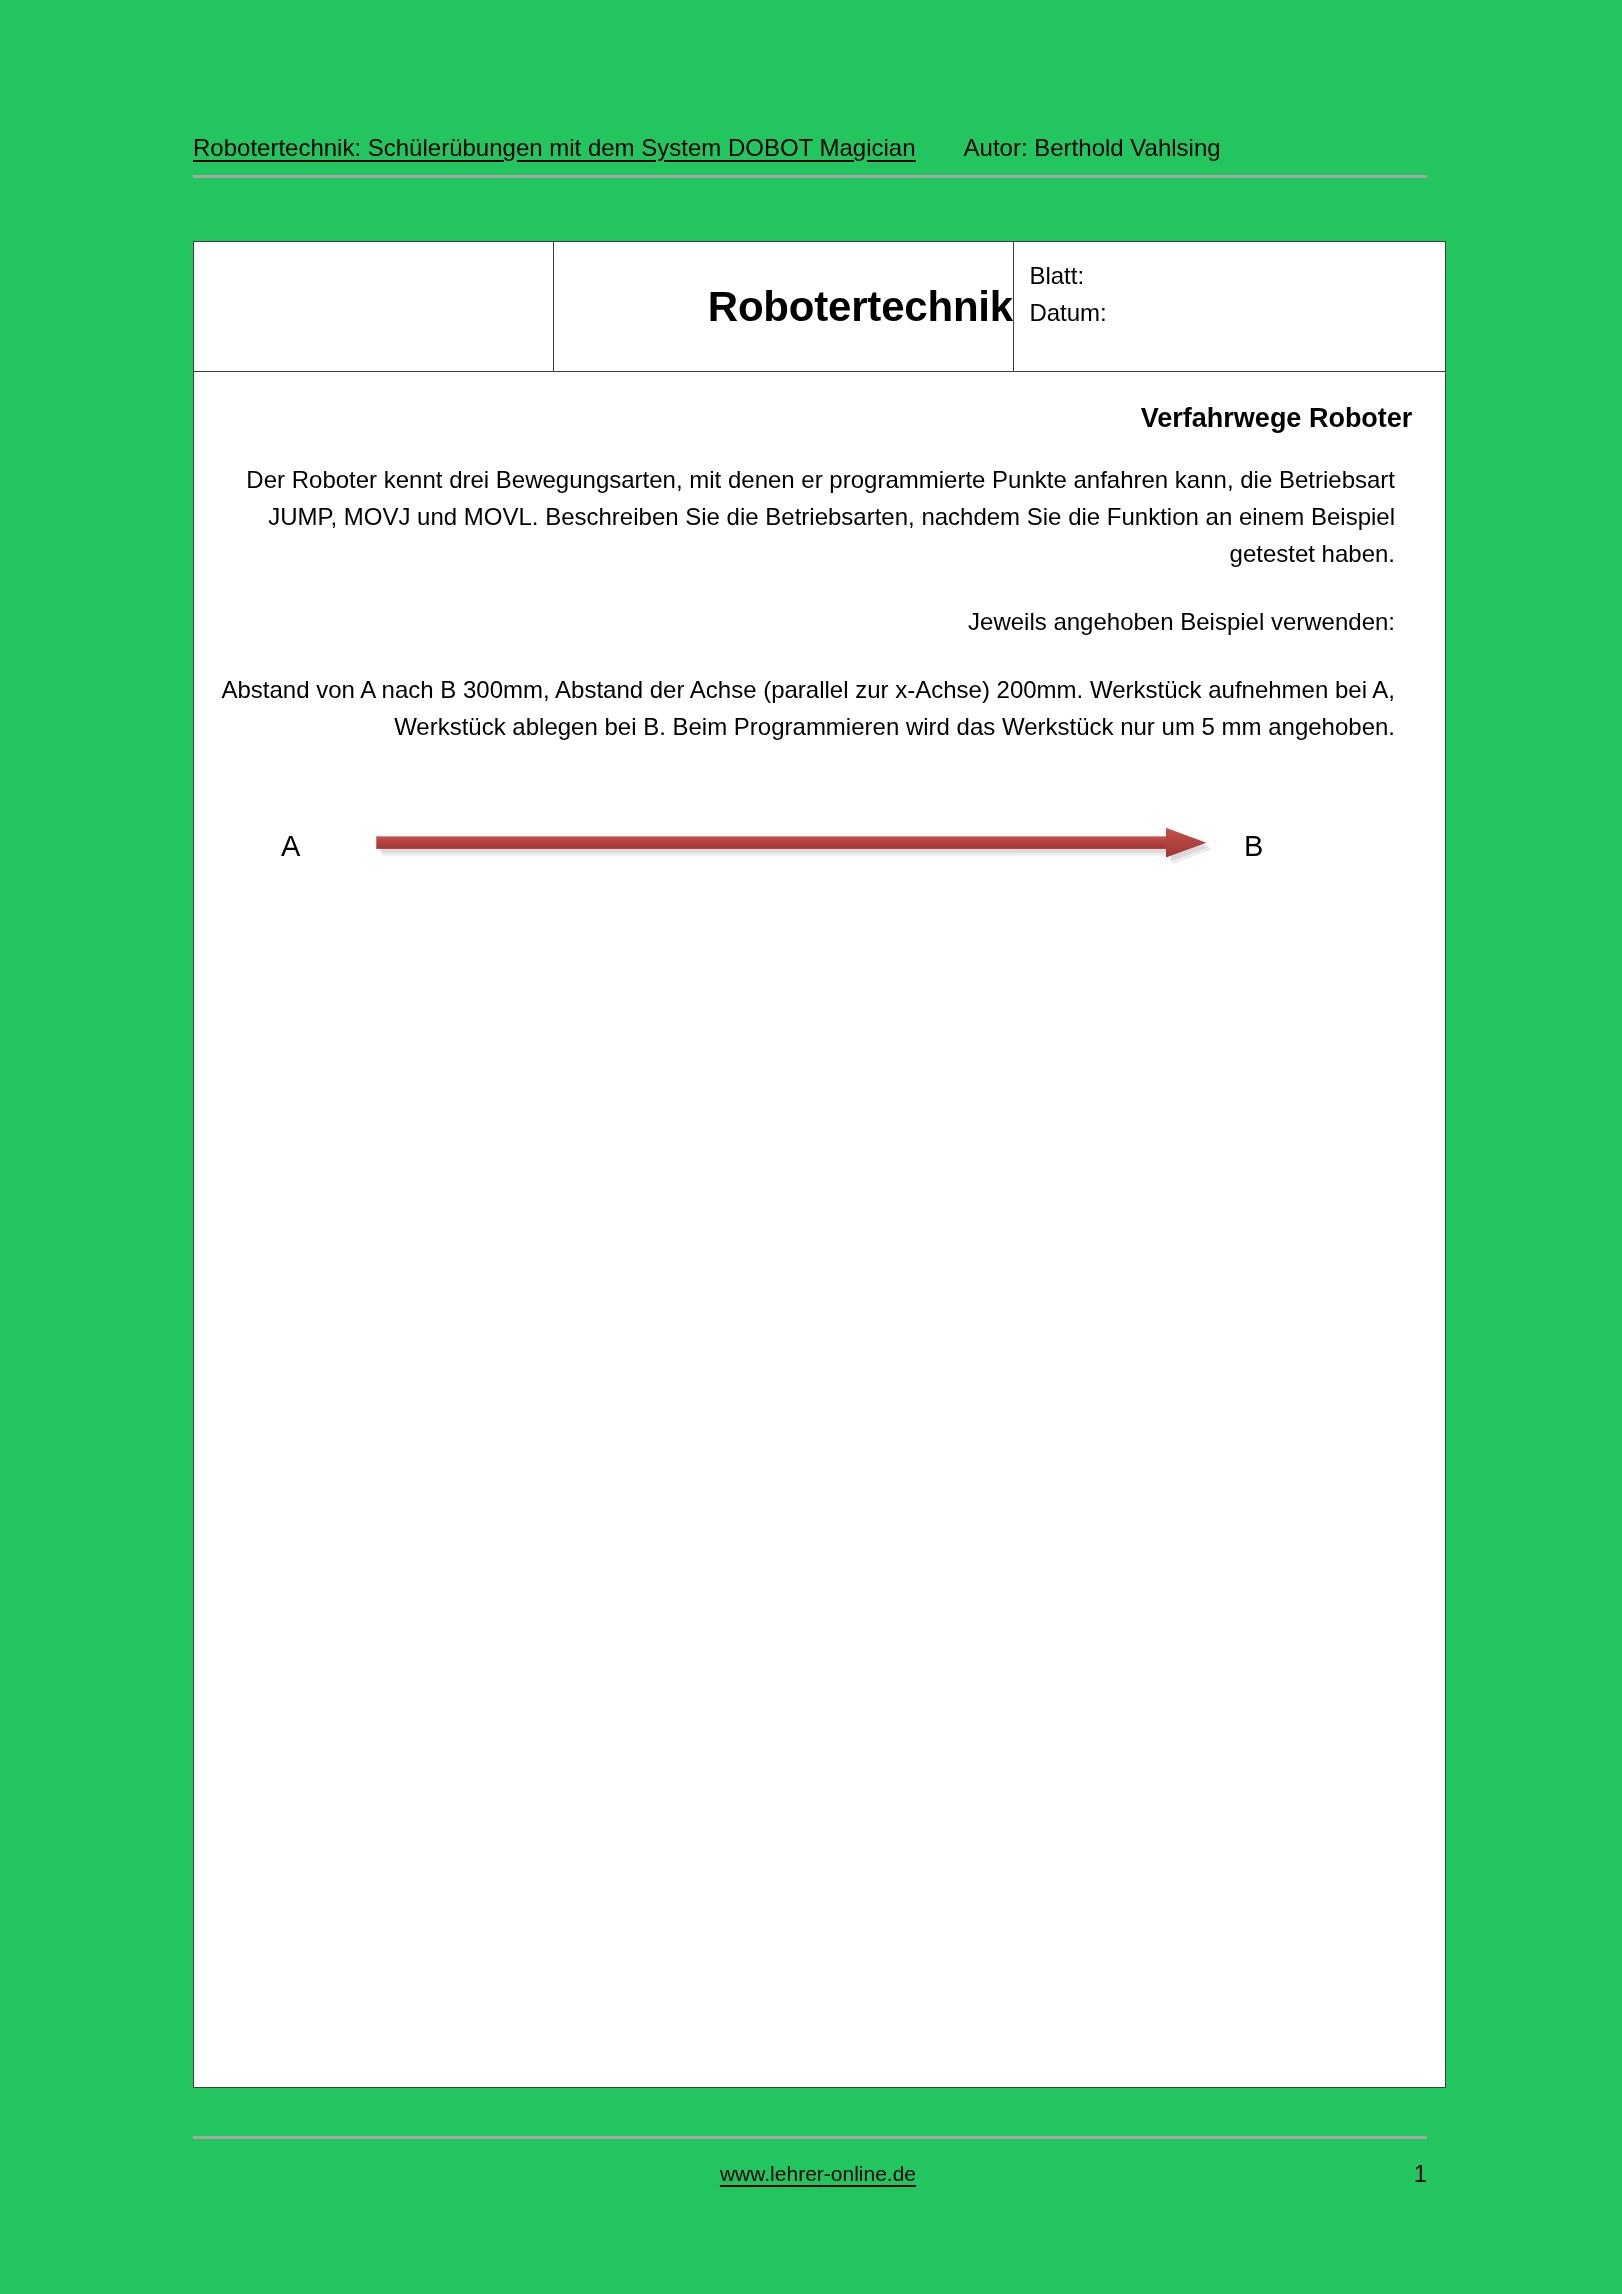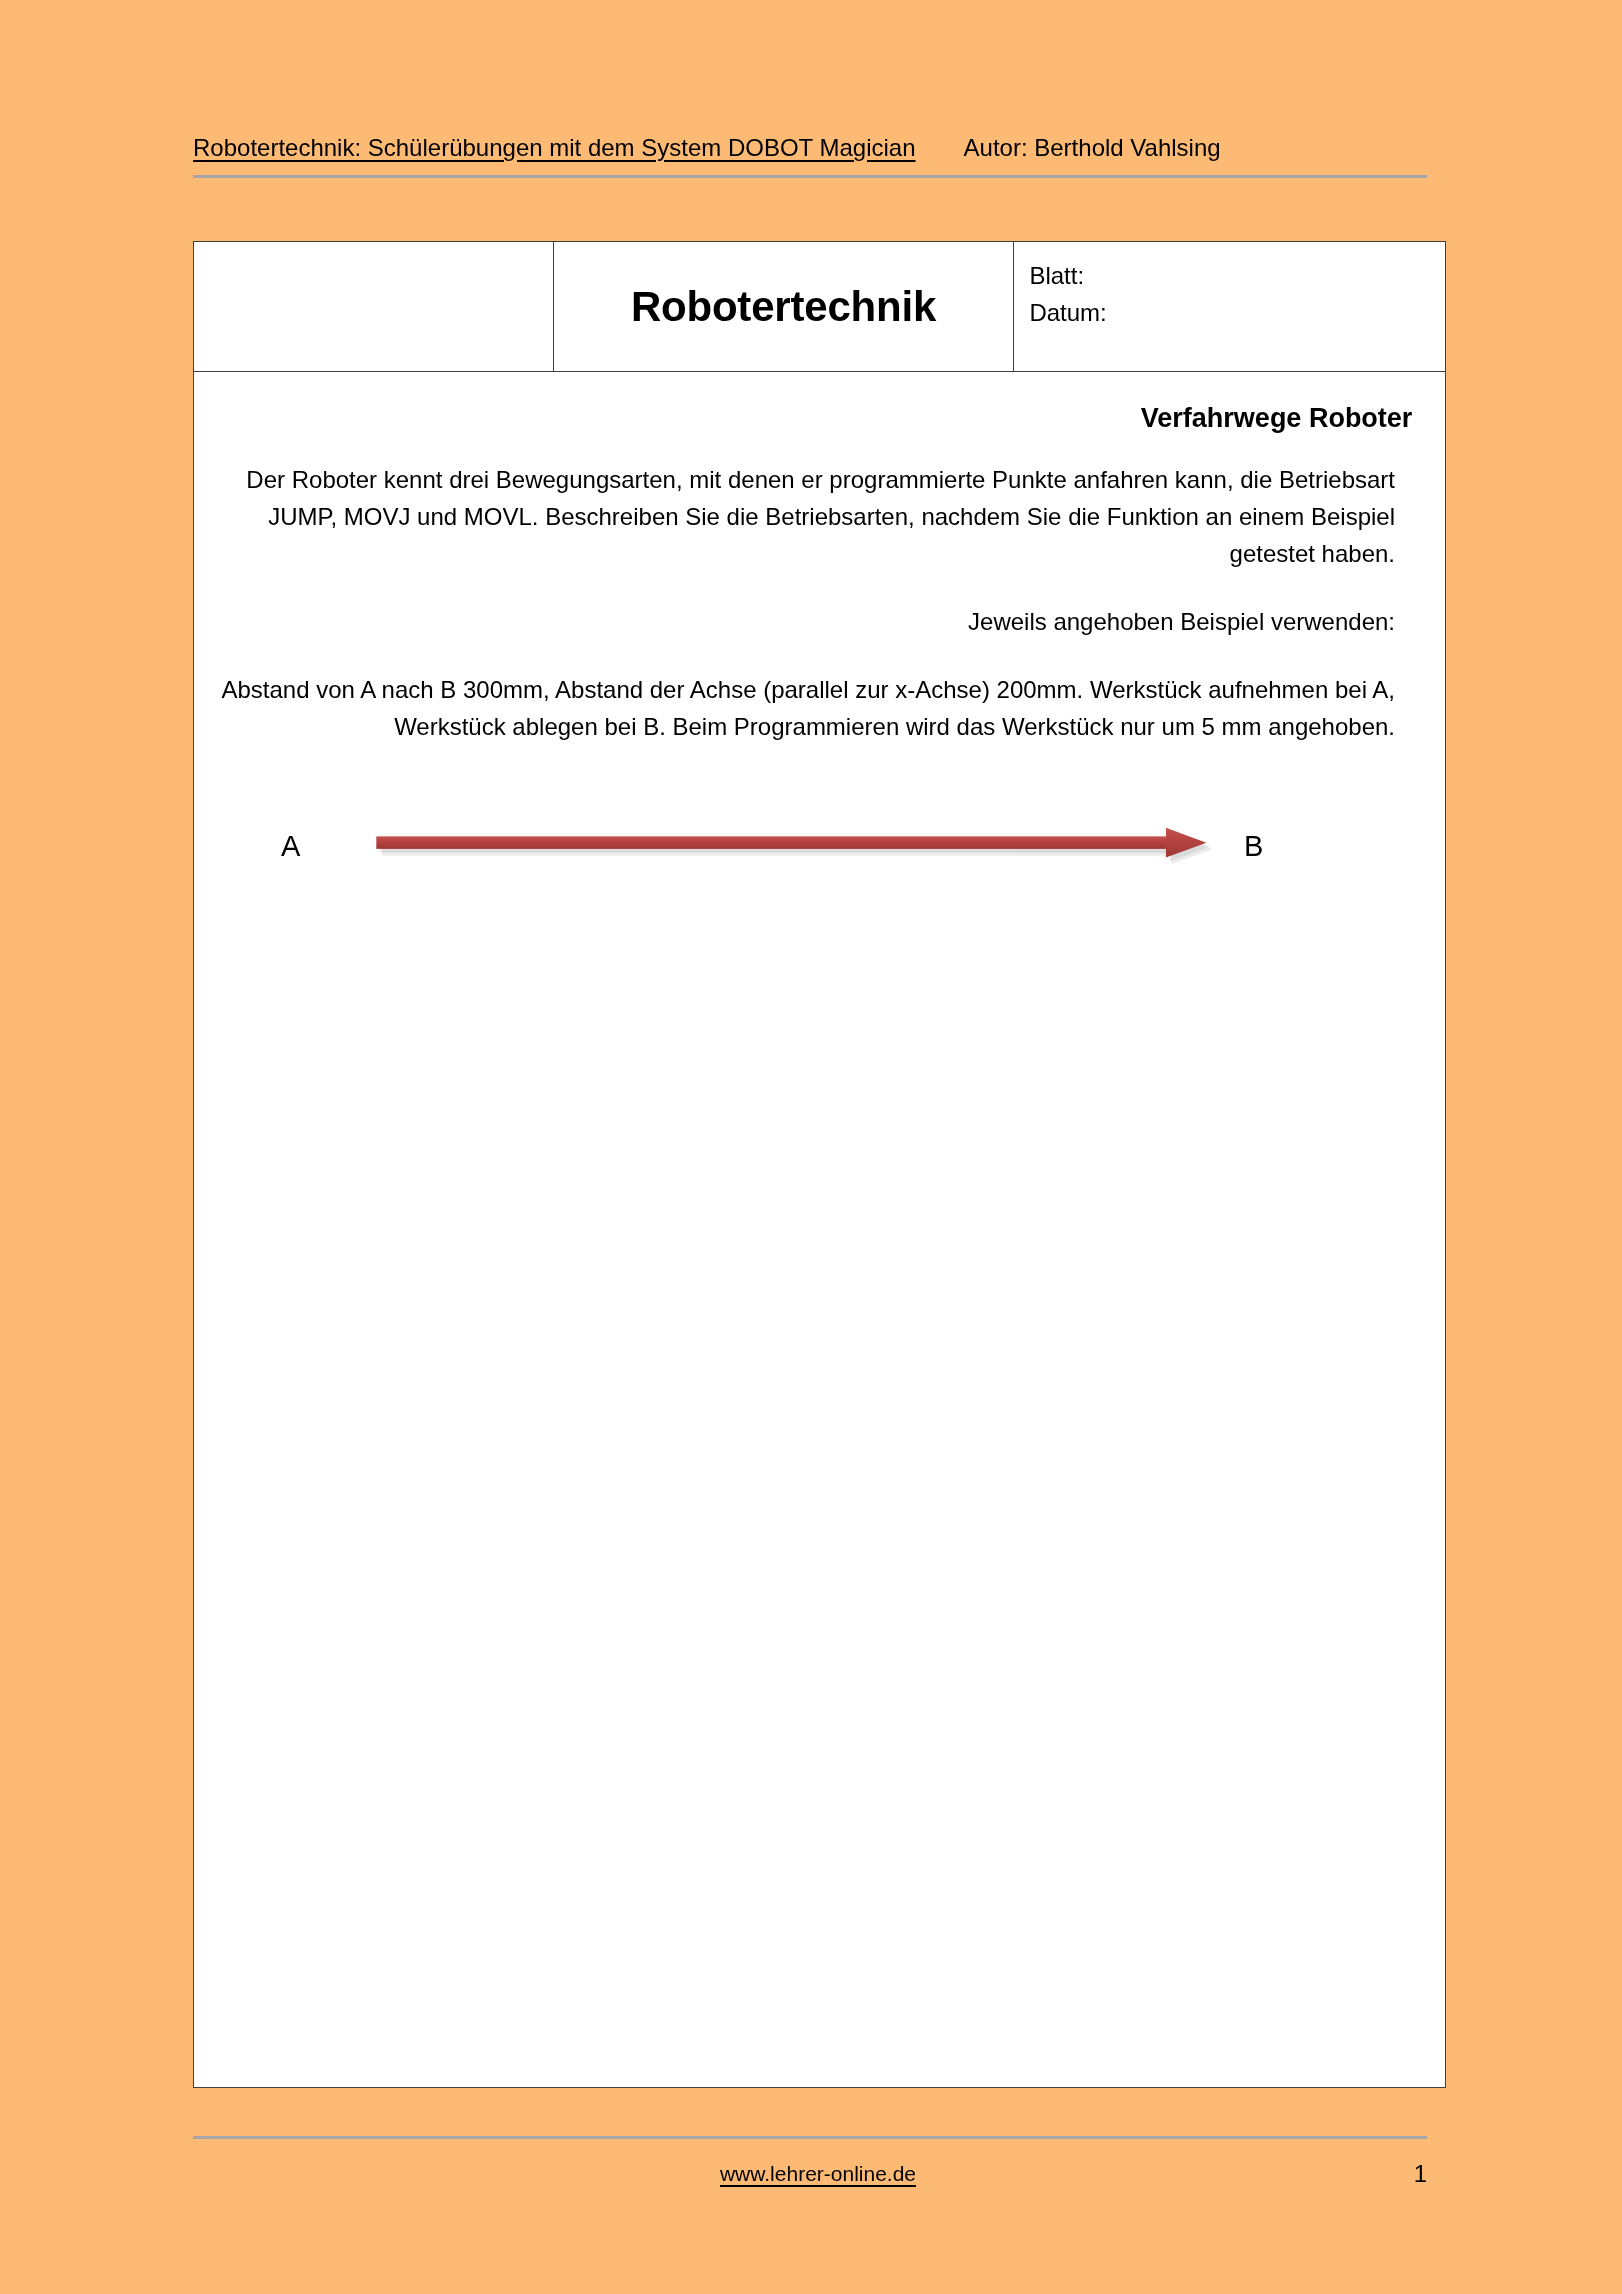--- a/index.html
+++ b/index.html
@@ -17,21 +17,21 @@
     color: #000000;
     -webkit-font-smoothing: antialiased;
   }
 
   .page {
     position: absolute;
     left: 0;
     top: 0;
     width: 1622px;
     height: 2294px;
-    background: #fdba74;
+    background: #22c55e;
     box-sizing: border-box;
   }
 
   
   .doc-header {
     position: absolute;
     left: 193px;
     top: 131px;
     width: 1234px;
     height: 68px;
@@ -84,21 +84,21 @@
   }
 
   .cell-logo {
     width: 359px;
     height: 114px;
   }
 
   .cell-title {
     width: 459px;
     height: 114px;
-    text-align: center;
+    text-align: right;
     vertical-align: middle !important;
   }
 
   .cell-title .title-text {
     font-size: 42px;
     font-weight: bold;
     letter-spacing: -0.2px;
     line-height: 48px;
   }
 

